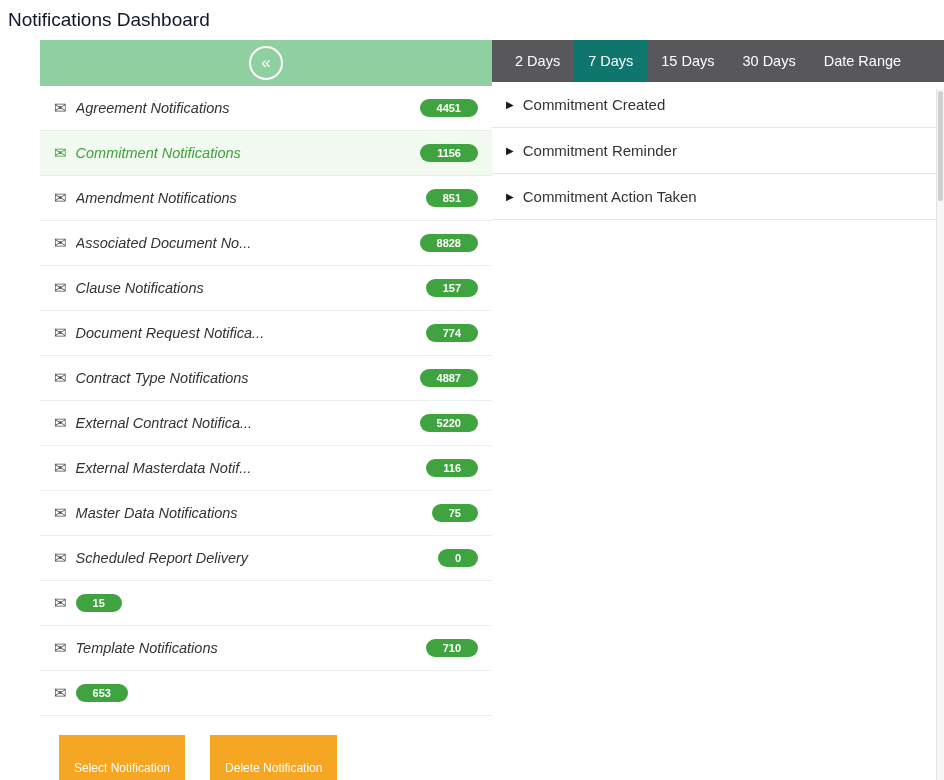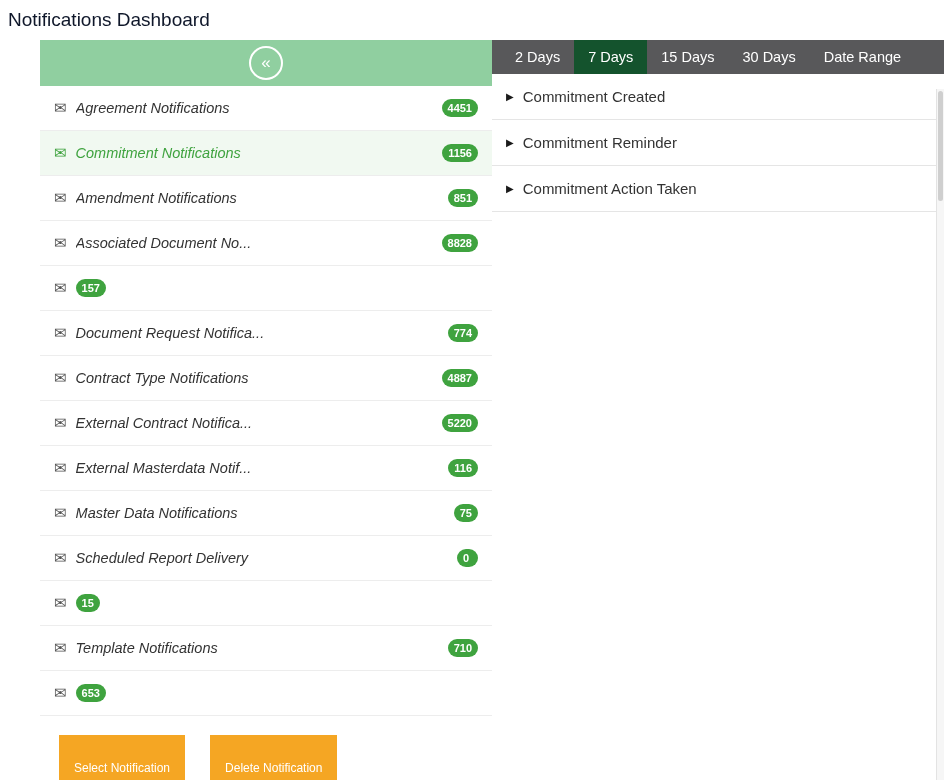--- a/index.html
+++ b/index.html
@@ -68,21 +68,21 @@
   }
   .list-item.selected { background: #f1f9f1; }
   .list-item.selected .lbl,
   .list-item.selected .env { color: #3fa33f; }
   .badge {
     background: #3fa33f;
     color: #ffffff;
     font-size: 11px;
     font-weight: bold;
     border-radius: 10px;
-    padding: 3px 6px;
+    padding: 3px 17px;
     min-width: 21px;
     text-align: left;
     flex: 0 0 auto;
   }
   .footer-buttons {
     margin-top: 19px;
     display: flex;
     gap: 6px;
   }
   .action-btn {
@@ -90,36 +90,36 @@
     color: #ffffff;
     border: none;
     font-size: 12px;
     padding: 26px 15px;
     cursor: pointer;
     font-family: inherit;
     margin-left: 19px;
   }
   .right-col { flex: 1; min-width: 0; }
   .tab-bar {
-    height: 34px;
+    height: 42px;
     background: #58585a;
     display: flex;
     align-items: stretch;
     padding-left: 9px;
   }
   .tab {
     color: #ffffff;
     font-size: 14.5px;
     display: flex;
     align-items: center;
     padding: 0 14px;
     cursor: pointer;
     white-space: nowrap;
   }
-  .tab.selected { background: #14532d; }
+  .tab.selected { background: #0f766e; }
   .group-row {
     display: flex;
     align-items: center;
     height: 46px;
     border-bottom: 1px solid #e5e5e5;
     padding-left: 14px;
     cursor: pointer;
     background: #ffffff;
   }
   .group-row .tri {
@@ -176,20 +176,21 @@
           <span class="lbl">Amendment Notifications</span>
           <span class="badge">851</span>
         </div>
         <div class="list-item">
           <span class="env">✉</span>
           <span class="lbl">Associated Document No...</span>
           <span class="badge">8828</span>
         </div>
         <div class="list-item">
           <span class="env">✉</span>
+          <span class="lbl">Clause Notifications</span>
           <span class="badge">157</span>
         </div>
         <div class="list-item">
           <span class="env">✉</span>
           <span class="lbl">Document Request Notifica...</span>
           <span class="badge">774</span>
         </div>
         <div class="list-item">
           <span class="env">✉</span>
           <span class="lbl">Contract Type Notifications</span>

